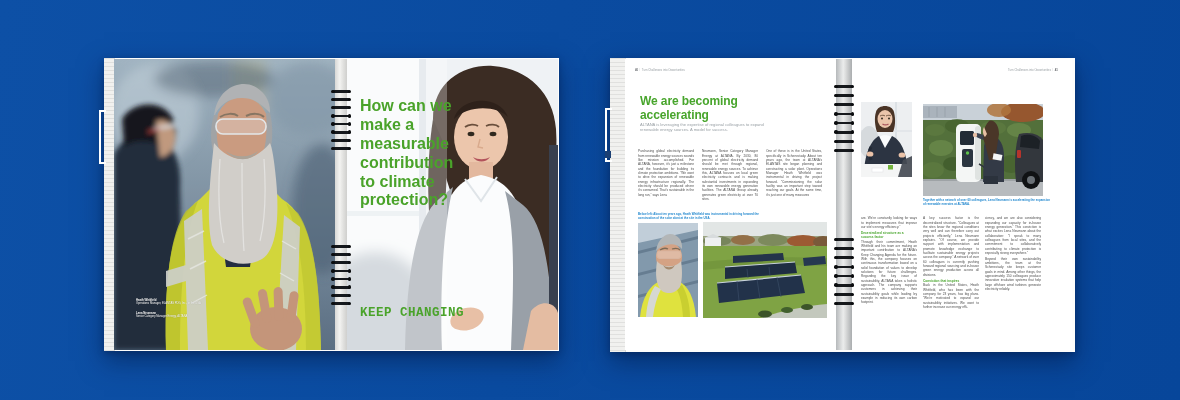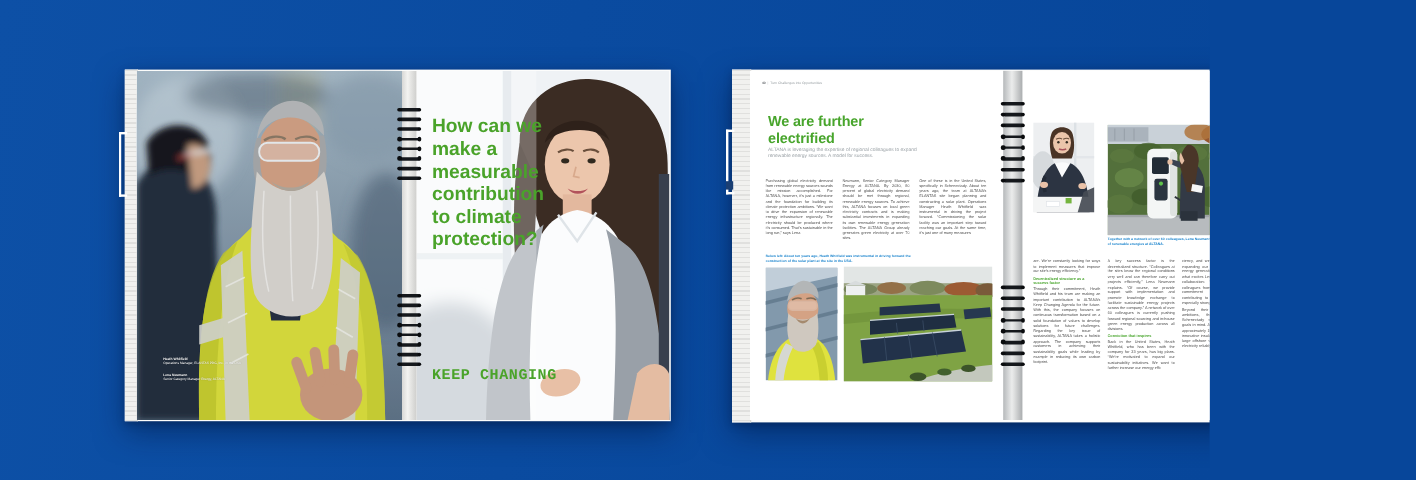--- a/index.html
+++ b/index.html
@@ -1,16 +1,16 @@
 <!DOCTYPE html>
 <html><head>
 <meta charset="utf-8">
 <style>
   html,body{margin:0;padding:0;background:#07469a;}
-  .stage{position:relative;width:1008px;height:400px;overflow:hidden;
+  .stage{position:relative;width:1180px;height:400px;overflow:hidden;
     background:linear-gradient(100deg,#0d50a6 0%,#0a4ba0 45%,#07469a 100%);
     font-family:"Liberation Sans",sans-serif;}
   .book{position:absolute;}
   .book-left{left:97px;top:57px;width:462px;height:295px;}
   .book-right{left:603px;top:57px;width:472px;height:296px;}
   .book-body{position:absolute;left:7px;top:1px;bottom:1px;right:0;background:#fdfdfc;
     box-shadow:0 10px 24px rgba(0,22,64,.5),0 2px 6px rgba(0,22,64,.35);}
   .edge-marker{position:absolute;left:2px;width:5px;height:50px;
     border:2px solid #fff;border-right:none;z-index:3;}
   .book-left .edge-marker{top:53px;}
@@ -238,21 +238,21 @@
     <div class="edge-tab"></div>
     <div class="book-body">
       <div class="edge-stack"></div>
 
       <div class="page article-left">
         <div class="rh rh-left">
           <div class="micro">
             <span class="rh-num">40</span><span class="rh-div">|</span><span>Turn Challenges into Opportunities</span>
           </div>
         </div>
-        <h1 class="article-headline">We are further electrified</h1>
+        <h1 class="article-headline">We are becoming accelerating</h1>
         <div class="subtitle-box">
           <div class="micro subtitle">ALTANA is leveraging the expertise of regional colleagues to expand renewable energy sources. A model for success.</div>
         </div>
         <div class="colbox" style="left:13px;top:90px;width:56px;height:64px">
           <div class="micro">
               <div class="par">Purchasing global electricity demand from renewable energy sources sounds like mission accomplished. For ALTANA, however, it’s just a milestone and the foundation for building its climate protection ambitions. “We want to drive the expansion of renewable energy infrastructure regionally. The electricity should be produced where it’s consumed. That’s sustainable in the long run,” says Lena</div>
             </div>
         </div>
         <div class="colbox" style="left:77px;top:90px;width:56px;height:64px">
           <div class="micro">

